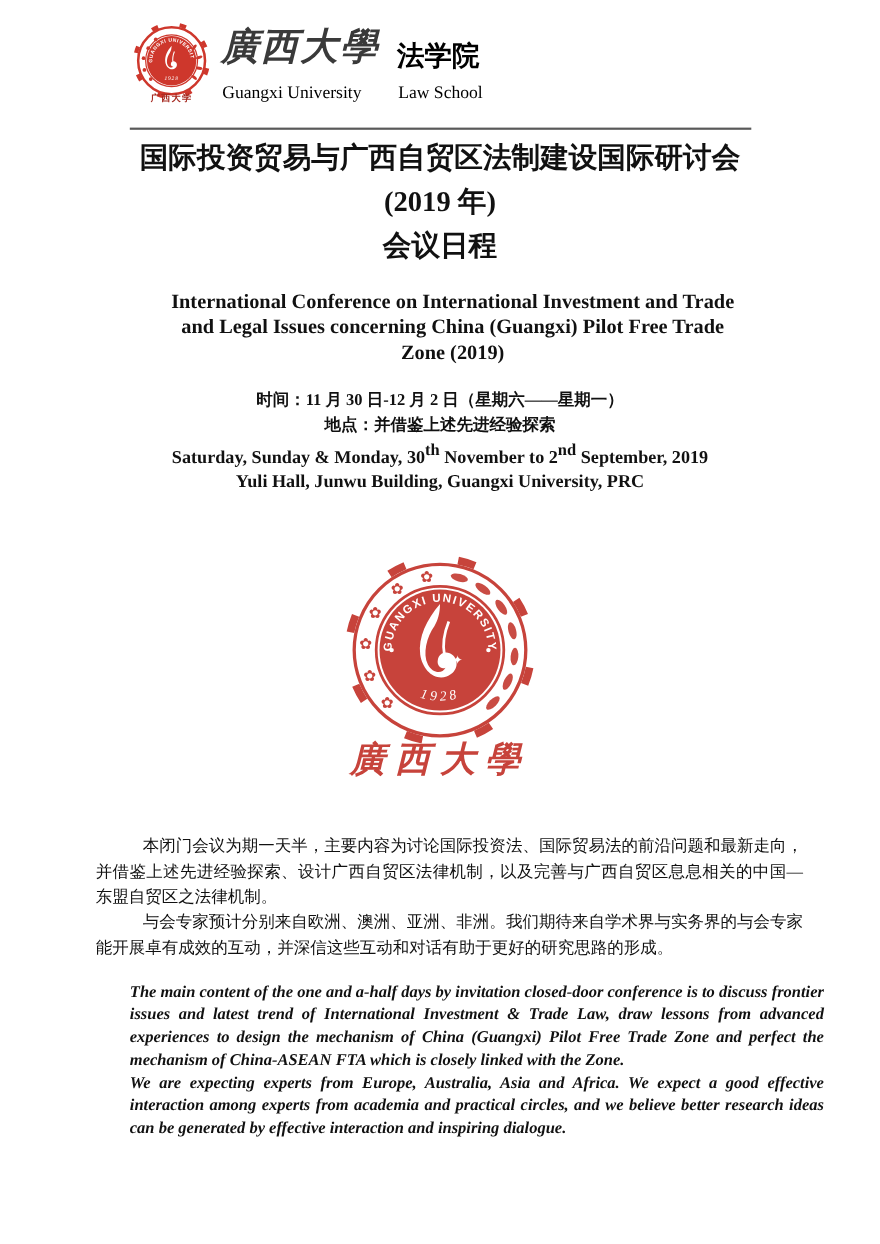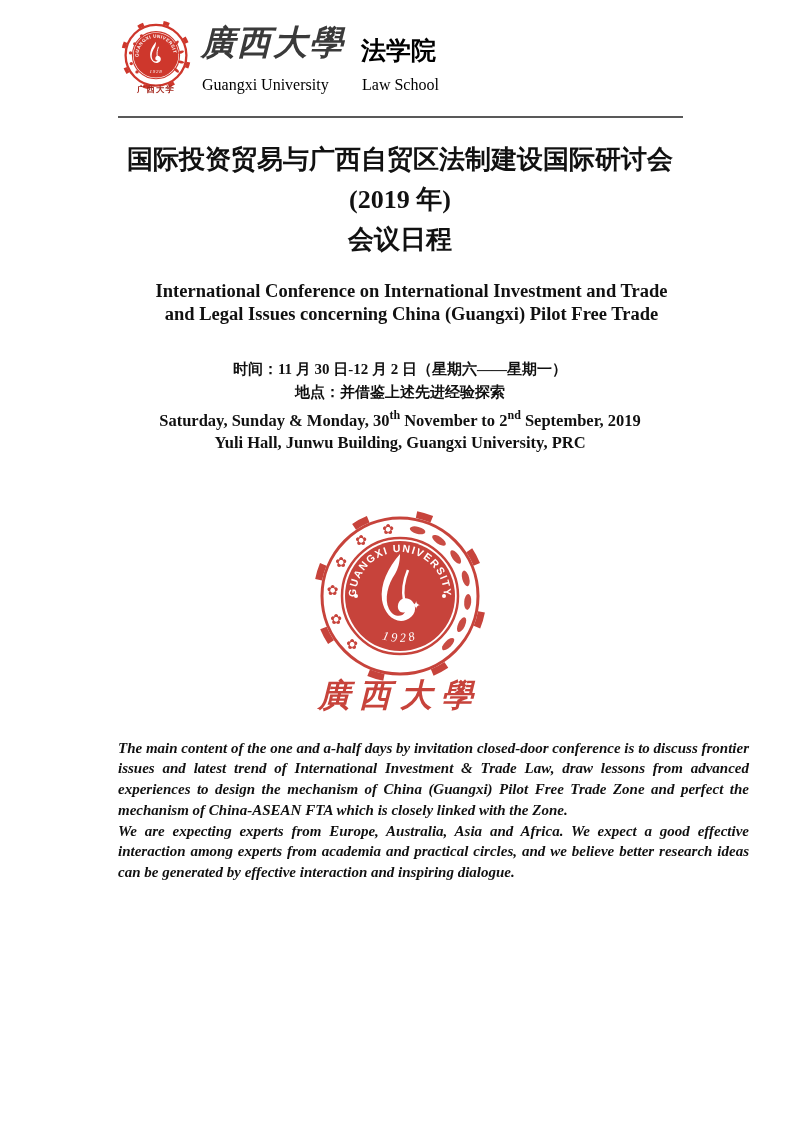--- a/index.html
+++ b/index.html
@@ -32,31 +32,31 @@
   }
   .hdr-school-en {
     position: absolute; left: 362px; top: 76px;
     font-size: 16px; color: #000;
   }
   .rule {
     width: 565px; height: 2px; background: #595959;
     margin: 16px auto 0;
   }
   
-  .cn-title { margin-top: 22px; text-align: center; }
+  .cn-title { margin-top: 6px; text-align: center; }
   .cn-title div { font-size: 26px; font-weight: bold; line-height: 40px; }
   .en-title {
     margin-top: 20px; text-align: center;
     font-size: 18.5px; font-weight: bold; line-height: 23px; padding-left: 23px;
   }
   
-  .details { margin-top: 32px; text-align: center; }
+  .details { margin-top: 20px; text-align: center; }
   .det-cn { font-size: 15px; font-weight: bold; line-height: 23px; }
   .det-en { font-size: 16.5px; font-weight: bold; line-height: 22px; }
-  .det-en sup { font-size: 12px; }
+  .det-en sup { font-size: 15px; }
   
   .seal-wrap { margin: 54px auto 0; width: 200px; height: 212px; }
   
   .body-cn {
     margin: 44px 70px 0 87px;
     font-size: 15px; line-height: 23px;
     text-align: justify;
   }
   .body-cn p { text-indent: 2.85em; }
   .body-en {
@@ -119,20 +119,21 @@
 
   <div class="cn-title">
     <div>国际投资贸易与广西自贸区法制建设国际研讨会</div>
     <div>(2019 年)</div>
     <div>会议日程</div>
   </div>
 
   <div class="en-title">
     <div>International Conference on International Investment and Trade</div>
     <div>and Legal Issues concerning China (Guangxi) Pilot Free Trade</div>
+    <div>Zone (2019)</div>
   </div>
 
   <div class="details">
     <div class="det-cn">时间：11 月 30 日-12 月 2 日（星期六——星期一）</div>
     <div class="det-cn">地点：并借鉴上述先进经验探索</div>
     <div class="det-en"><span>Saturday, Sunday &amp; Monday, 30</span><sup>th</sup><span> November to 2</span><sup>nd</sup><span> September, 2019</span></div>
     <div class="det-en">Yuli Hall, Junwu Building, Guangxi University, PRC</div>
   </div>
 
   <div class="seal-wrap">
@@ -180,19 +181,23 @@
         <path d="M108 62 C 104 72 102 82 104 92" stroke="#ffffff" stroke-width="2.5" fill="none"></path>
         <text x="116" y="101" font-size="11" fill="#ffffff" text-anchor="middle">✦</text>
       </g>
       <text font-size="12.5" font-style="italic" fill="#ffffff" letter-spacing="3">
         <textPath href="#arcY" startOffset="50%" text-anchor="middle">1928</textPath>
       </text>
       <text x="100" y="198" text-anchor="middle" font-size="32" font-weight="bold" font-style="italic" fill="#c7433b" letter-spacing="9">廣西大學</text>
     </svg>
   </div>
 
+  <div class="body-cn">
+    <p>本闭门会议为期一天半，主要内容为讨论国际投资法、国际贸易法的前沿问题和最新走向，并借鉴上述先进经验探索、设计广西自贸区法律机制，以及完善与广西自贸区息息相关的中国—东盟自贸区之法律机制。</p>
+    <p>与会专家预计分别来自欧洲、澳洲、亚洲、非洲。我们期待来自学术界与实务界的与会专家能开展卓有成效的互动，并深信这些互动和对话有助于更好的研究思路的形成。</p>
+  </div>
 
   <div class="body-en">
     <p>The main content of the one and a-half days by invitation closed-door conference is to discuss frontier issues and latest trend of International Investment &amp; Trade Law, draw lessons from advanced experiences to design the mechanism of China (Guangxi) Pilot Free Trade Zone and perfect the mechanism of China-ASEAN FTA which is closely linked with the Zone.</p>
     <p>We are expecting experts from Europe, Australia, Asia and Africa. We expect a good effective interaction among experts from academia and practical circles, and we believe better research ideas can be generated by effective interaction and inspiring dialogue.</p>
   </div>
 
 </div>
 
 </body></html>

